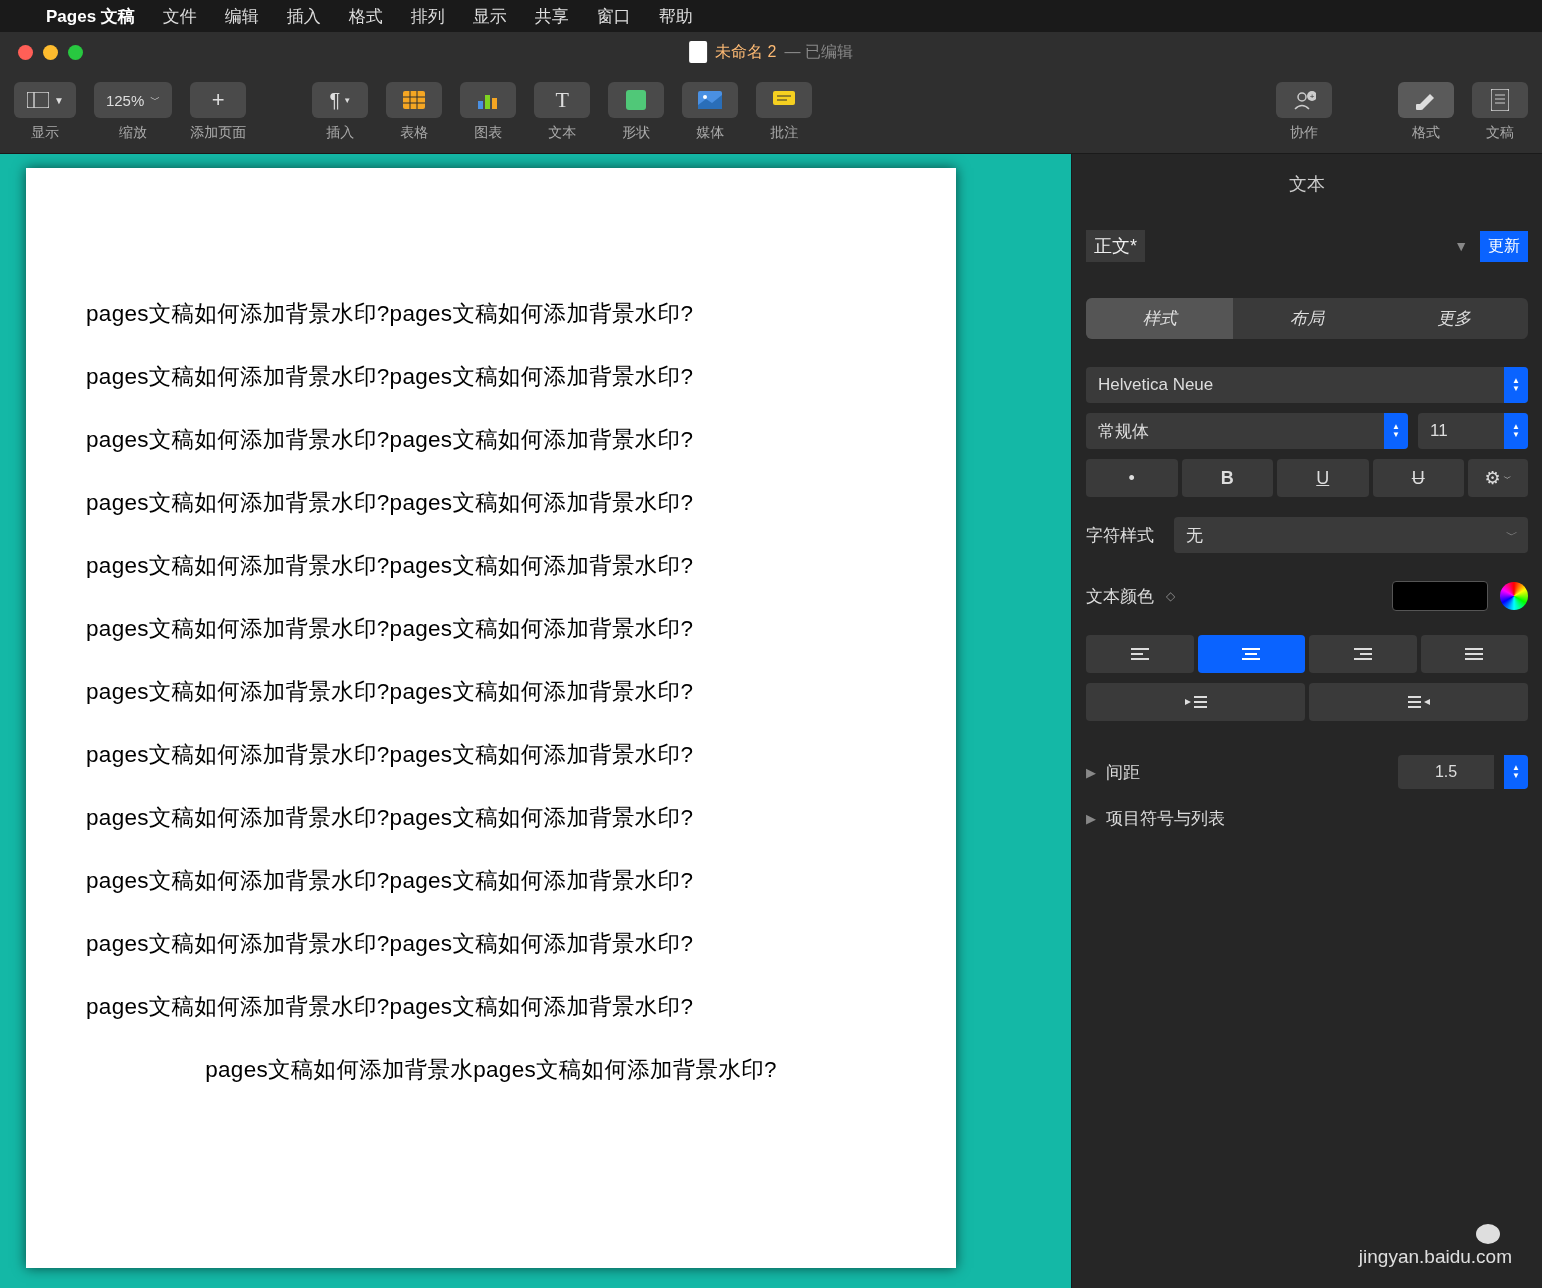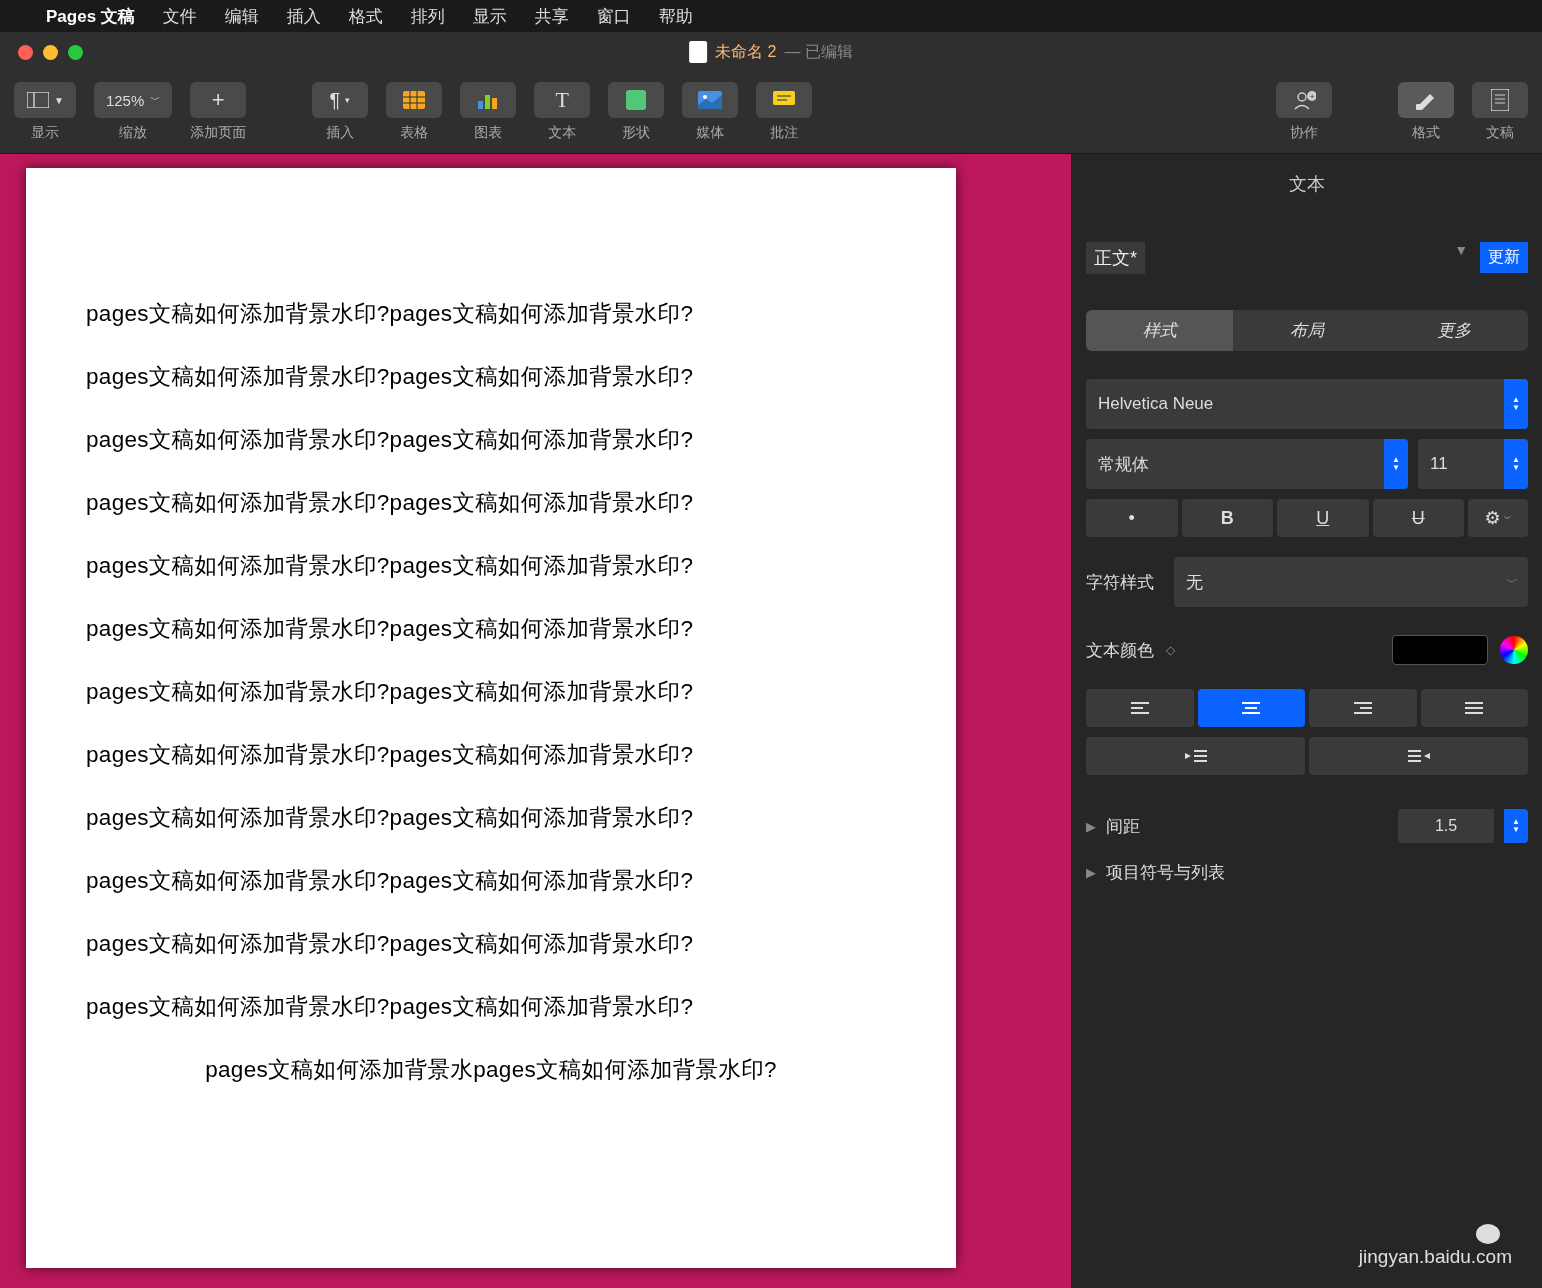--- a/index.html
+++ b/index.html
@@ -28,40 +28,40 @@
 .tbgroup { display: flex; flex-direction: column; align-items: center; gap: 6px; }
 .tbtn { height: 36px; min-width: 56px; background: #4a4a4a; border-radius: 6px; display: flex; align-items: center; justify-content: center; color: #ddd; font-size: 15px; padding: 0 12px; }
 .tbtn.wide { min-width: 78px; }
 .tbtn.active { background: #5a5a5a; }
 .tlabel { color: #aaa; font-size: 14px; }
 .tspacer { flex: 1; }
 .ticon { width: 24px; height: 24px; display: flex; align-items: center; justify-content: center; }
 
 
 .content { display: flex; height: calc(100% - 154px); }
-.canvas { flex: 1; background: #be185d; overflow: auto; padding: 14px 0 0 26px; }
+.canvas { flex: 1; background: #14b8a6; overflow: auto; padding: 14px 0 0 26px; }
 .page { width: 930px; min-height: 1100px; background: #fff; box-shadow: 0 0 12px rgba(0,0,0,.6); padding: 130px 60px; }
 .page .line { font-size: 22.5px; color: #000; margin-bottom: 32px; letter-spacing: 0.3px; }
 
 
 .inspector { width: 471px; background: #262626; color: #ddd; padding: 0 0 20px; overflow: hidden; border-left: 1px solid #1a1a1a; }
 .insp-title { text-align: center; padding: 18px 0 34px; font-size: 18px; color: #ccc; }
-.pstyle-row { display: flex; align-items: flex-start; gap: 12px; padding: 0 14px 18px; margin-top: 12px; }
+.pstyle-row { display: flex; align-items: center; gap: 12px; padding: 0 14px 18px; }
 .pstyle-name { background: #3a3a3a; padding: 4px 8px; font-size: 18px; color: #eee; }
 .pstyle-row .chev { margin-left: auto; color: #888; font-size: 14px; }
 .update-btn { background: #0a63ff; color: #fff; padding: 5px 8px; font-size: 16px; }
 
 .segtabs { display: flex; margin: 18px 14px 28px; border-radius: 6px; overflow: hidden; background: #3a3a3a; font-style: italic; }
 .segtabs div { flex: 1; text-align: center; padding: 9px 0; font-size: 17px; color: #ddd; }
 .segtabs div.sel { background: #555; }
 
 .section { padding: 0 14px; margin-bottom: 20px; }
 .sec-label { font-size: 17px; color: #ddd; margin-bottom: 14px; }
 
-.select { background: #3a3a3a; height: 50px; display: flex; align-items: center; padding: 0 12px; font-size: 17px; color: #ddd; position: relative; border-radius: 4px; }
+.select { background: #3a3a3a; height: 36px; display: flex; align-items: center; padding: 0 12px; font-size: 17px; color: #ddd; position: relative; border-radius: 4px; }
 .select .arrows { position: absolute; right: 0; top: 0; bottom: 0; width: 24px; background: #0a63ff; border-radius: 0 4px 4px 0; display: flex; flex-direction: column; align-items: center; justify-content: center; font-size: 8px; color: #fff; line-height: 8px; }
 
 .font-row { display: flex; gap: 10px; margin-top: 10px; }
 .font-row .select:first-child { flex: 1; }
 .font-row .select.size { width: 110px; }
 
 .style-row { display: flex; gap: 4px; margin-top: 10px; }
 .sbtn { flex: 1; height: 38px; background: #3a3a3a; border-radius: 4px; display: flex; align-items: center; justify-content: center; color: #ddd; font-size: 18px; }
 .sbtn.gear { flex: 0 0 60px; }
 

